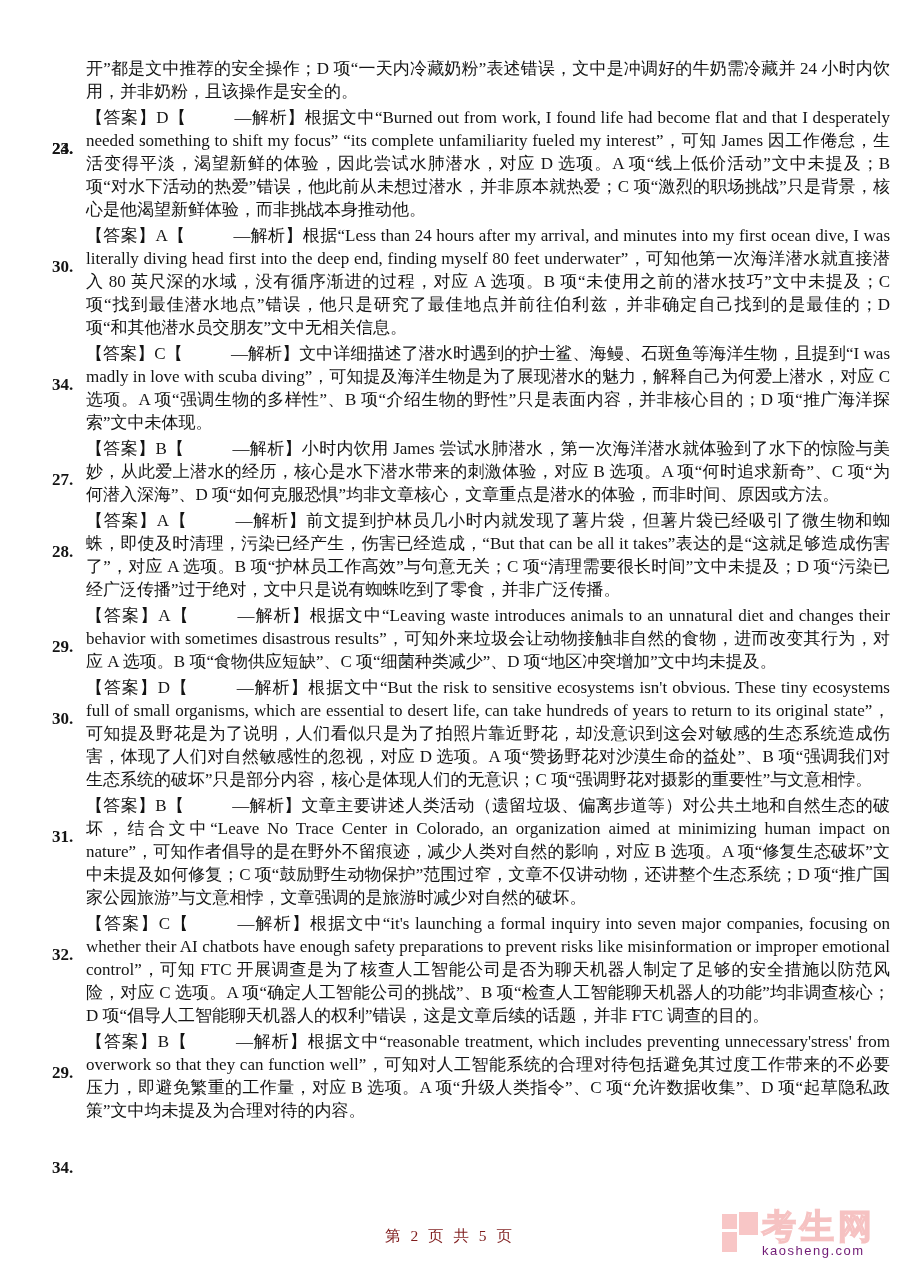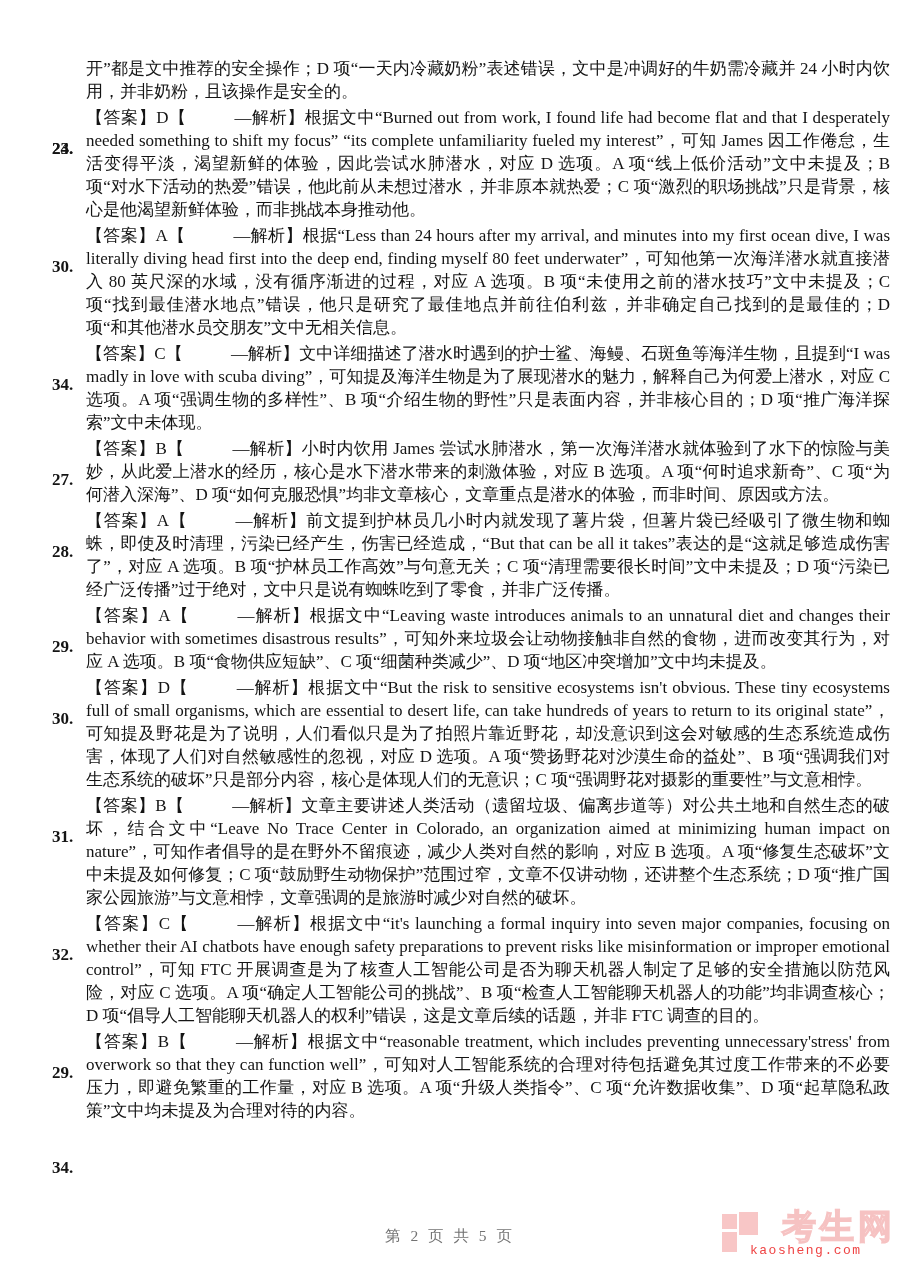--- a/index.html
+++ b/index.html
@@ -36,21 +36,21 @@
     width: 48px;
     height: 1px;
   }
   .footer {
     position: absolute;
     left: 0; right: 0;
     top: 1226px;
     text-align: center;
     font-size: 15.5px;
     letter-spacing: 3px;
-    color: #737373;
+    color: #7f1d1d;
   }
   
   .watermark {
     position: absolute;
     left: 718px; top: 1206px;
     width: 172px; height: 56px;
   }
   .wm-blocks { position: absolute; left: 0; top: 0; width: 42px; height: 50px; }
   .wm-blocks i {
     position: absolute;
@@ -62,29 +62,28 @@
   .wm-b3 { left: 4px;  top: 26px; width: 15px; height: 20px; background: #fad4d4; }
   .wm-name {
     position: absolute;
     left: 44px; top: -2px;
     font-size: 34px;
     font-weight: bold;
     letter-spacing: 4px;
     color: #fffdfd;
     -webkit-text-stroke: 1.4px #f6c2c2;
     white-space: nowrap;
-    margin-left: 20px;
   }
   .wm-domain {
     position: absolute;
-    left: 32px; top: 37px;
+    left: 44px; top: 37px;
     font-size: 13px;
     letter-spacing: 1.5px;
-    color: #ef4444;
-    font-family: Liberation Mono, monospace;
+    color: #701a75;
+    font-family: Liberation Sans, sans-serif;
     white-space: nowrap;
   }
 </style>
 </head>
 <body>
 
 <div class="content">
 
   <div class="item">
     <p><span>开”都是文中推荐的安全操作；D 项“一天内冷藏奶粉”表述错误，文中是冲调好的牛奶需冷藏并 24 小时内饮用，并非奶粉，且该操作是安全的。</span></p>

